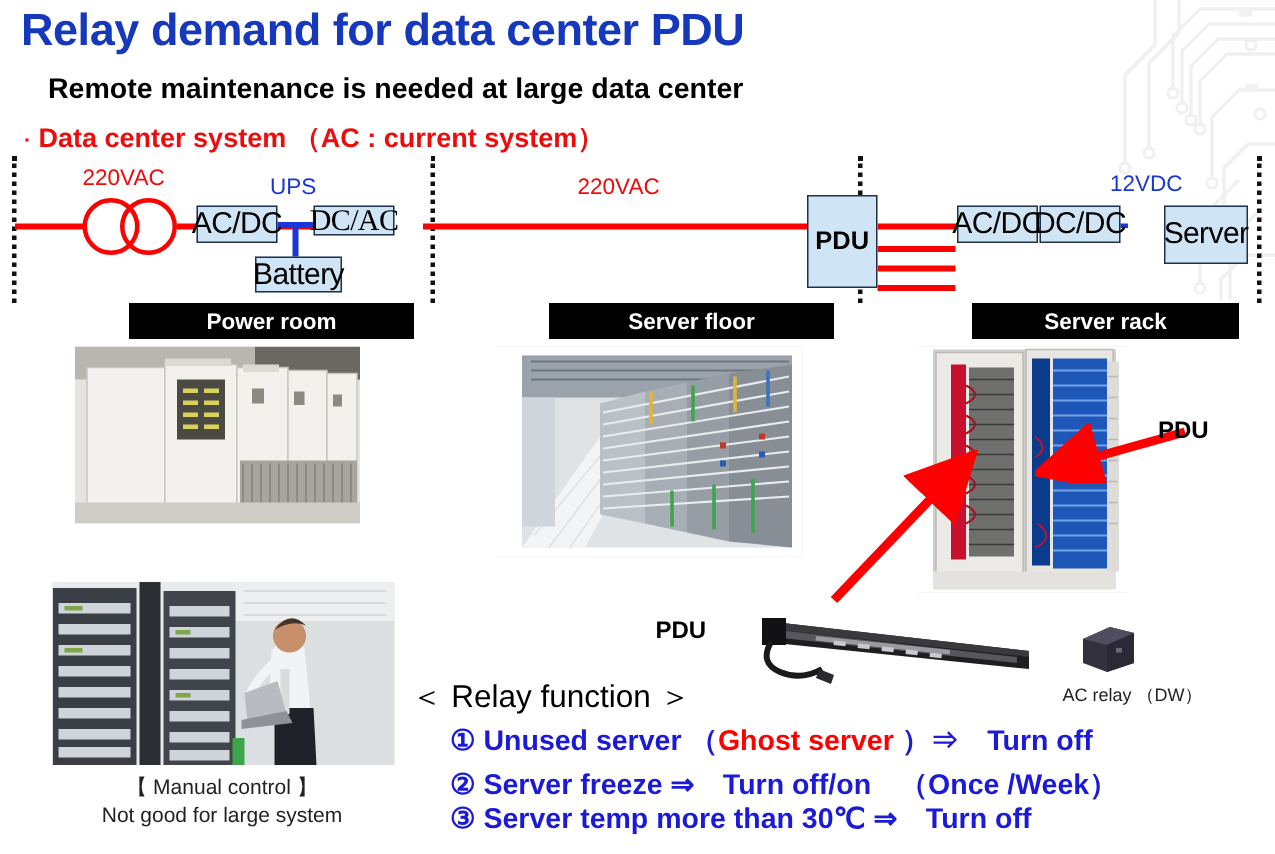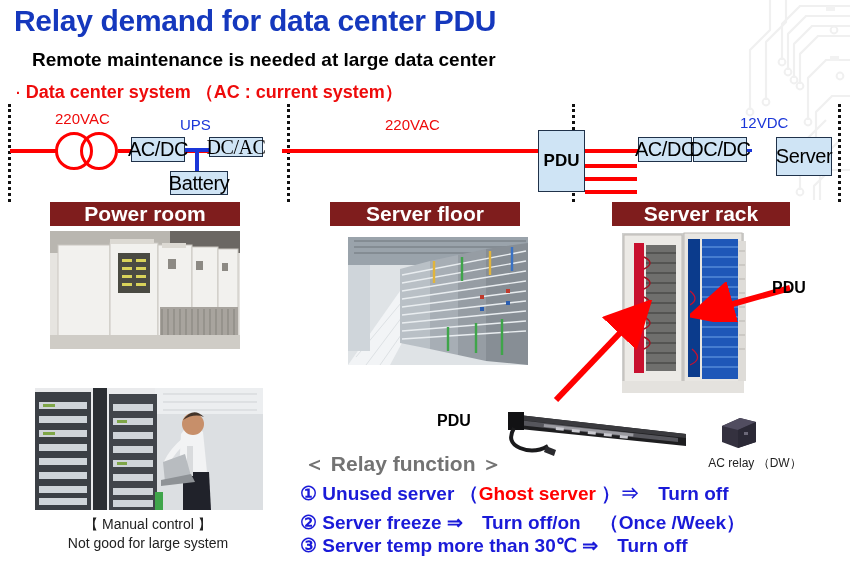--- a/index.html
+++ b/index.html
@@ -68,24 +68,25 @@
   }
   .vlabel {
     position: absolute; font-size: 15px; white-space: nowrap;
   }
   .vlabel.red { color: #ee0b0b; }
   .vlabel.blue { color: #1a36d8; }
 
   
   .banner {
     position: absolute; height: 24px;
-    background: #7f1d1d; color: #ffffff;
-    font-size: 21px; font-weight: bold;
+    background: #000000; color: #ffffff;
+    font-size: 15px; font-weight: bold;
     display: flex; align-items: center; justify-content: center;
     white-space: nowrap;
+    margin-left: 36px;
   }
 
   
   .photo { position: absolute; overflow: hidden; background: #e8e8e8; }
   .photo svg { display: block; width: 100%; height: 100%; }
 
   
   .arrow-svg { position: absolute; pointer-events: none; }
   .callout {
     position: absolute; font-size: 16px; font-weight: bold; color: #000;
@@ -97,22 +98,22 @@
   }
 
   
   .manual-cap {
     position: absolute; width: 260px; text-align: center;
     font-size: 14px; color: #222; line-height: 1.35;
   }
 
   
   .relay-head {
-    position: absolute; left: 304px; top: 450px;
-    font-size: 21px; font-weight: bold; color: #737373;
+    position: absolute; left: 274px; top: 450px;
+    font-size: 21px; font-weight: normal; color: #000000;
     white-space: nowrap;
   }
   .relay-row {
     position: absolute; left: 300px;
     font-size: 19px; font-weight: bold; color: #1a1ad8;
     white-space: nowrap;
   }
   .relay-row .ghost { color: #ff0000; }
   .r1 { top: 481px; }
   .r2 { top: 510px; }

